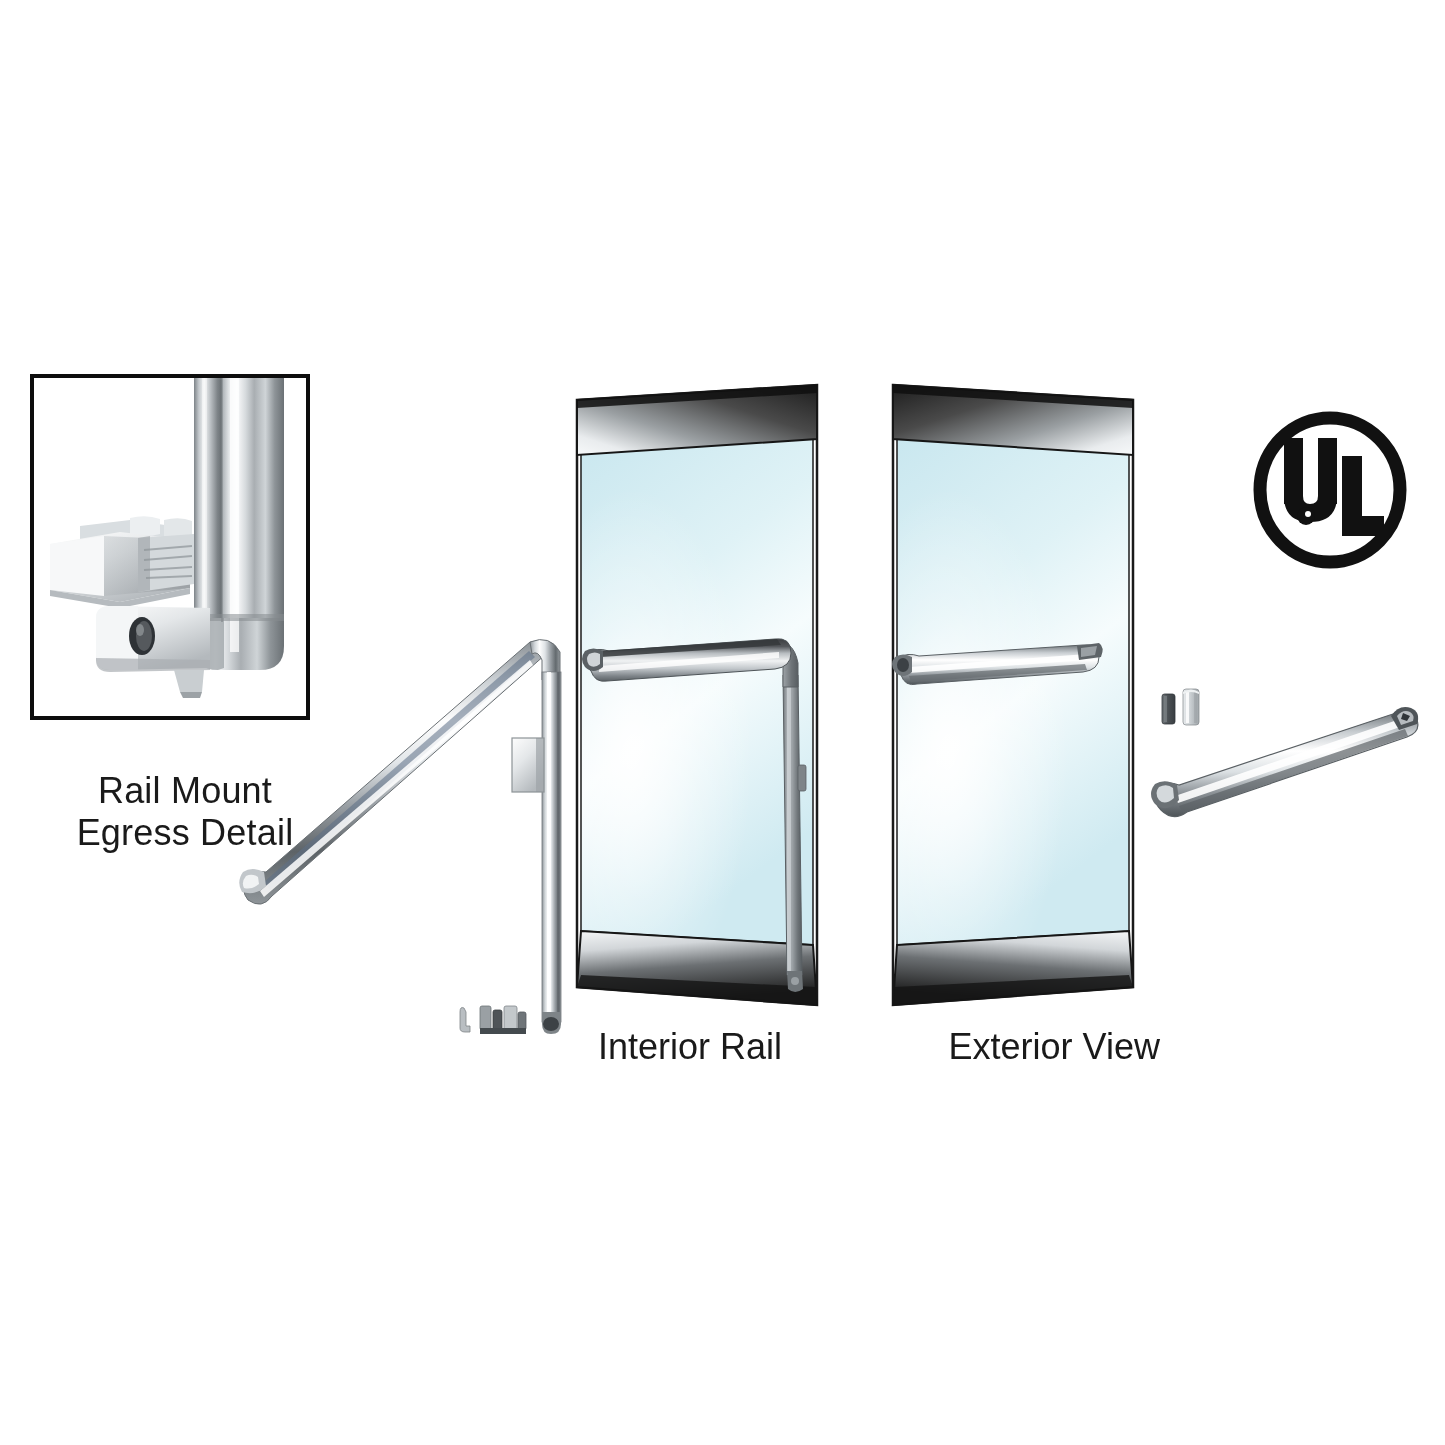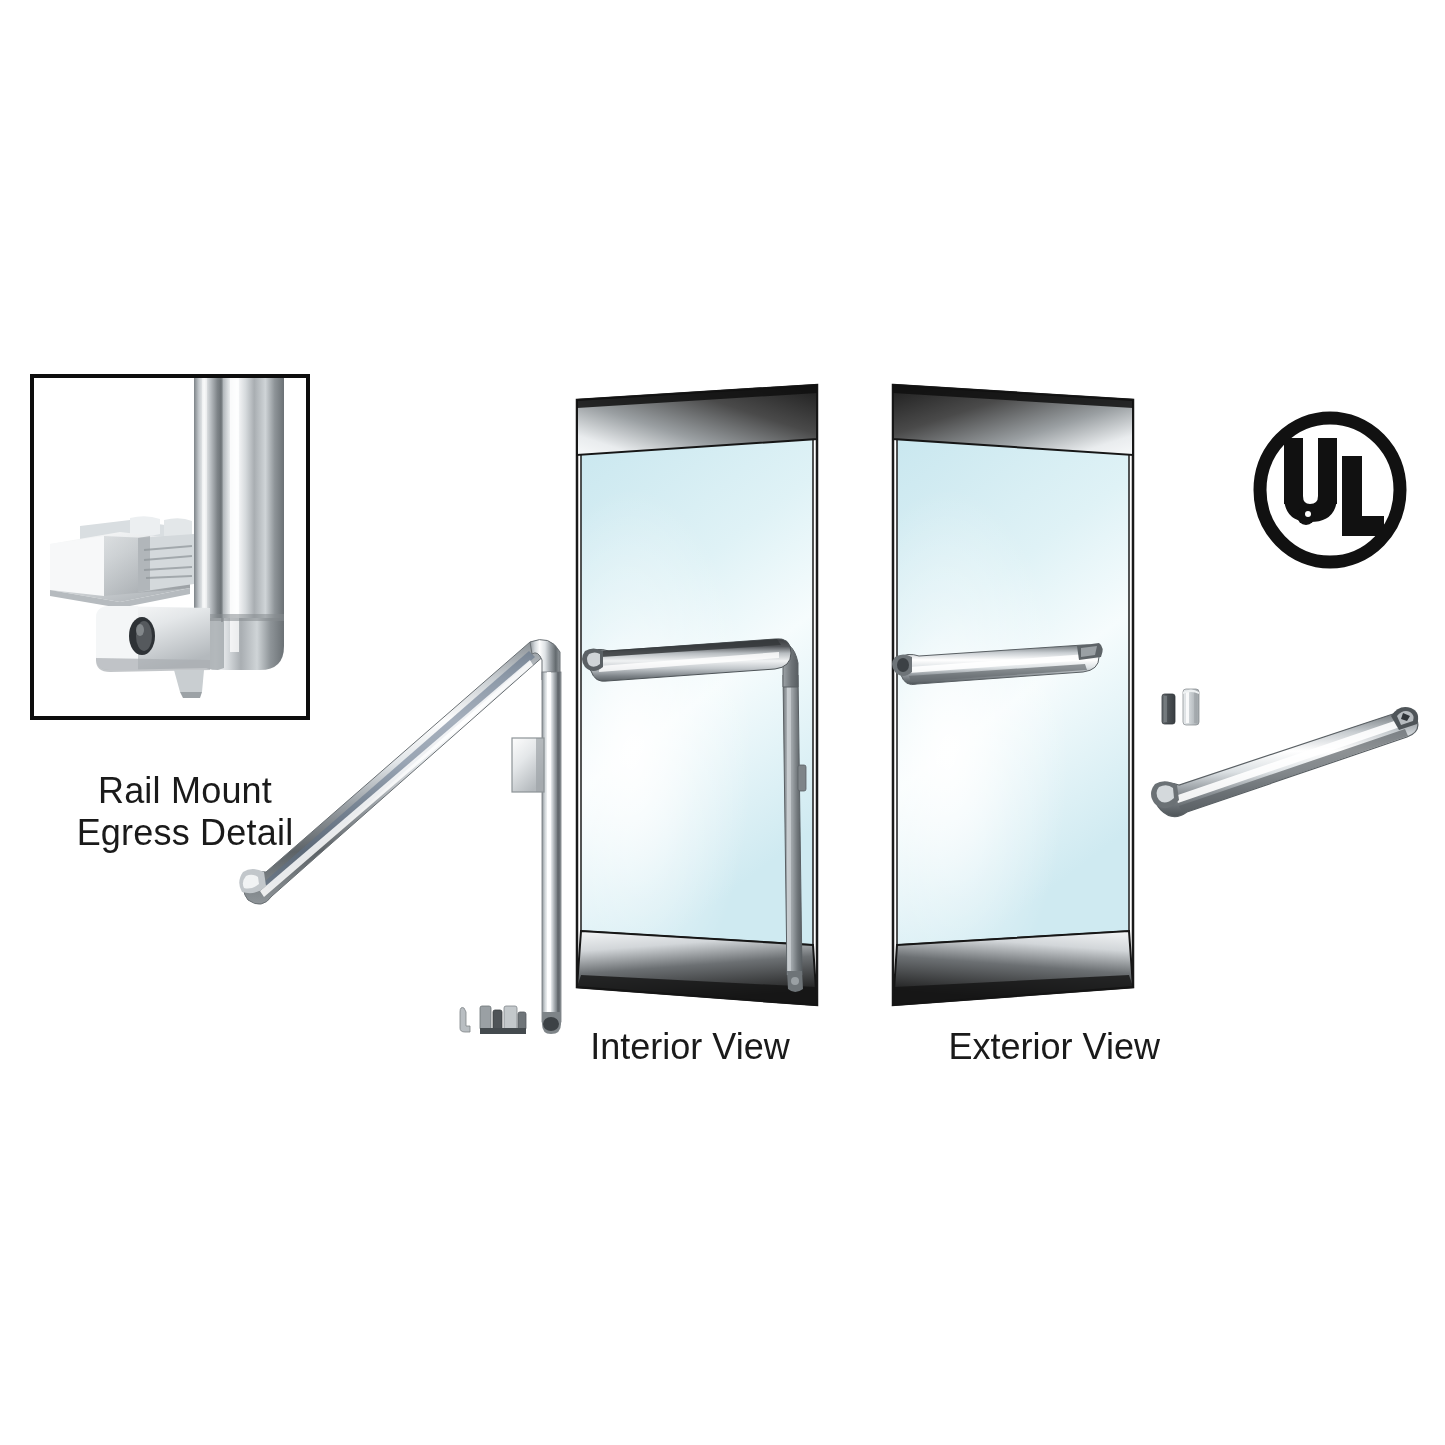--- a/index.html
+++ b/index.html
@@ -348,21 +348,21 @@
         <path d="M44 276 L222 264 L226 270 L46 282 Z" fill="#35383b" opacity="0.85"></path>
 
         <path d="M30 292 Q24 284 30 276 Q38 271 48 276 L48 292 Q38 300 30 292 Z" fill="#5b6165"></path>
         <path d="M34 290 Q30 284 34 279 Q40 276 45 279 L45 289 Q39 294 34 290 Z" fill="#cfd4d7"></path>
 
         <rect x="243" y="390" width="8" height="26" rx="2" fill="#7e8488" stroke="#5a6064" stroke-width="0.8"></rect>
       </g>
     </svg>
   </div>
 
-  <div id="interior-caption" class="abs caption">Interior View</div>
+  <div id="interior-caption" class="abs caption">Interior Rail</div>
 
   <div class="abs" style="left:855px; top:375px; width:300px; height:650px;">
     <svg width="300" height="650" viewBox="0 0 300 650">
 
       <path d="M38 10 L278 25 L278 612 L38 630 Z" fill="#ffffff" stroke="#1a1a1a" stroke-width="2.5"></path>
 
       <g>
         <path d="M42 62 L274 78 L274 556 L42 570 Z" fill="url(#glassGrad)"></path>
         <path d="M42 62 L274 78 L274 556 L42 570 Z" fill="url(#glassHot)"></path>
         <path d="M42 62 L274 78 L274 556 L42 570 Z" fill="none" stroke="#2a2a2a" stroke-width="1.6"></path>

